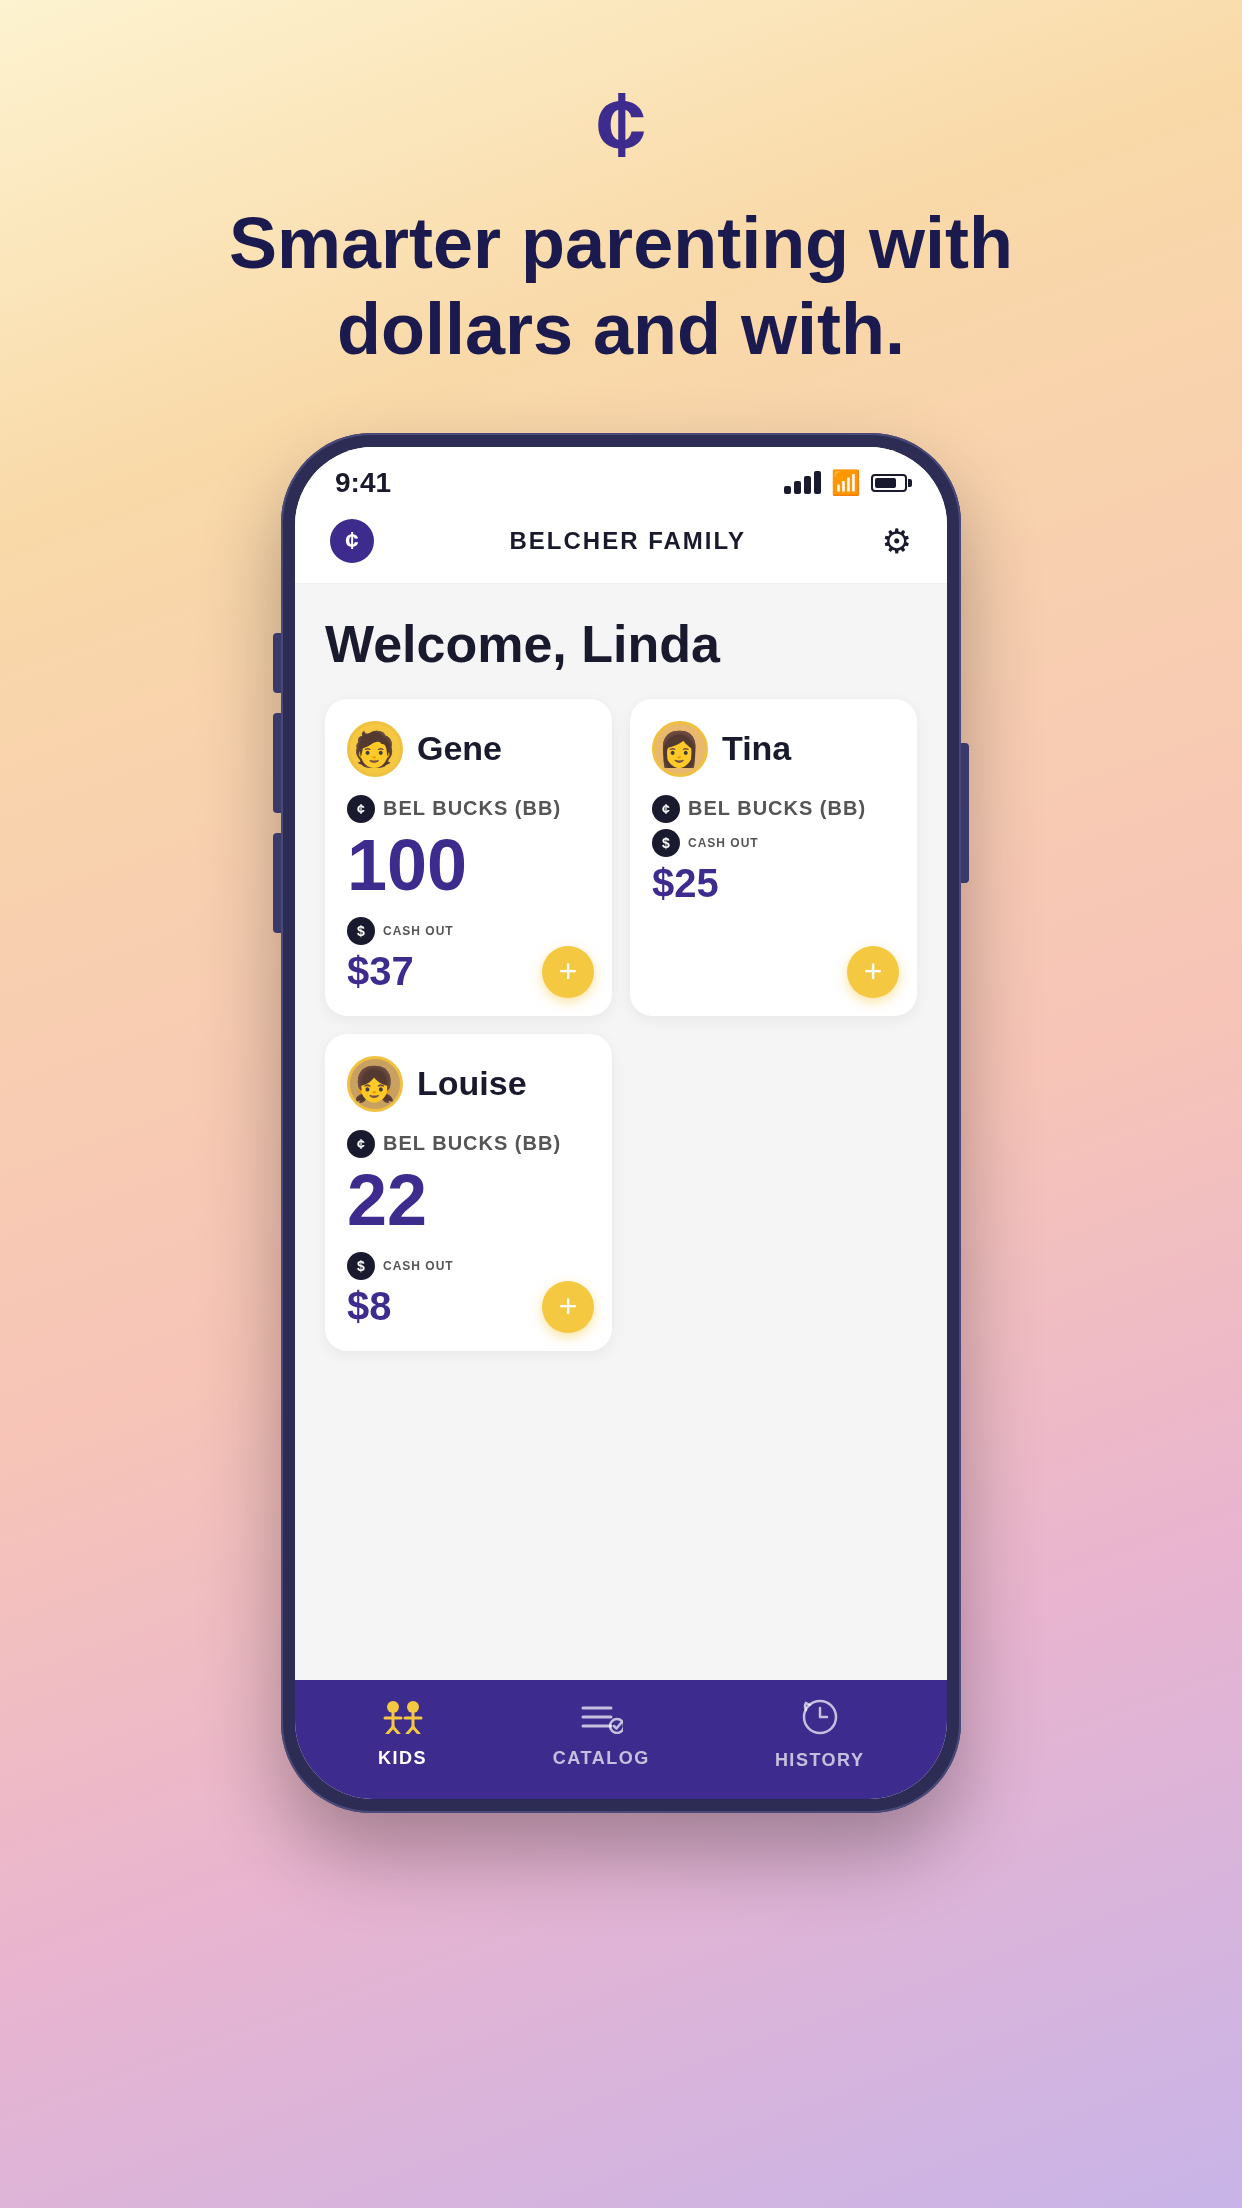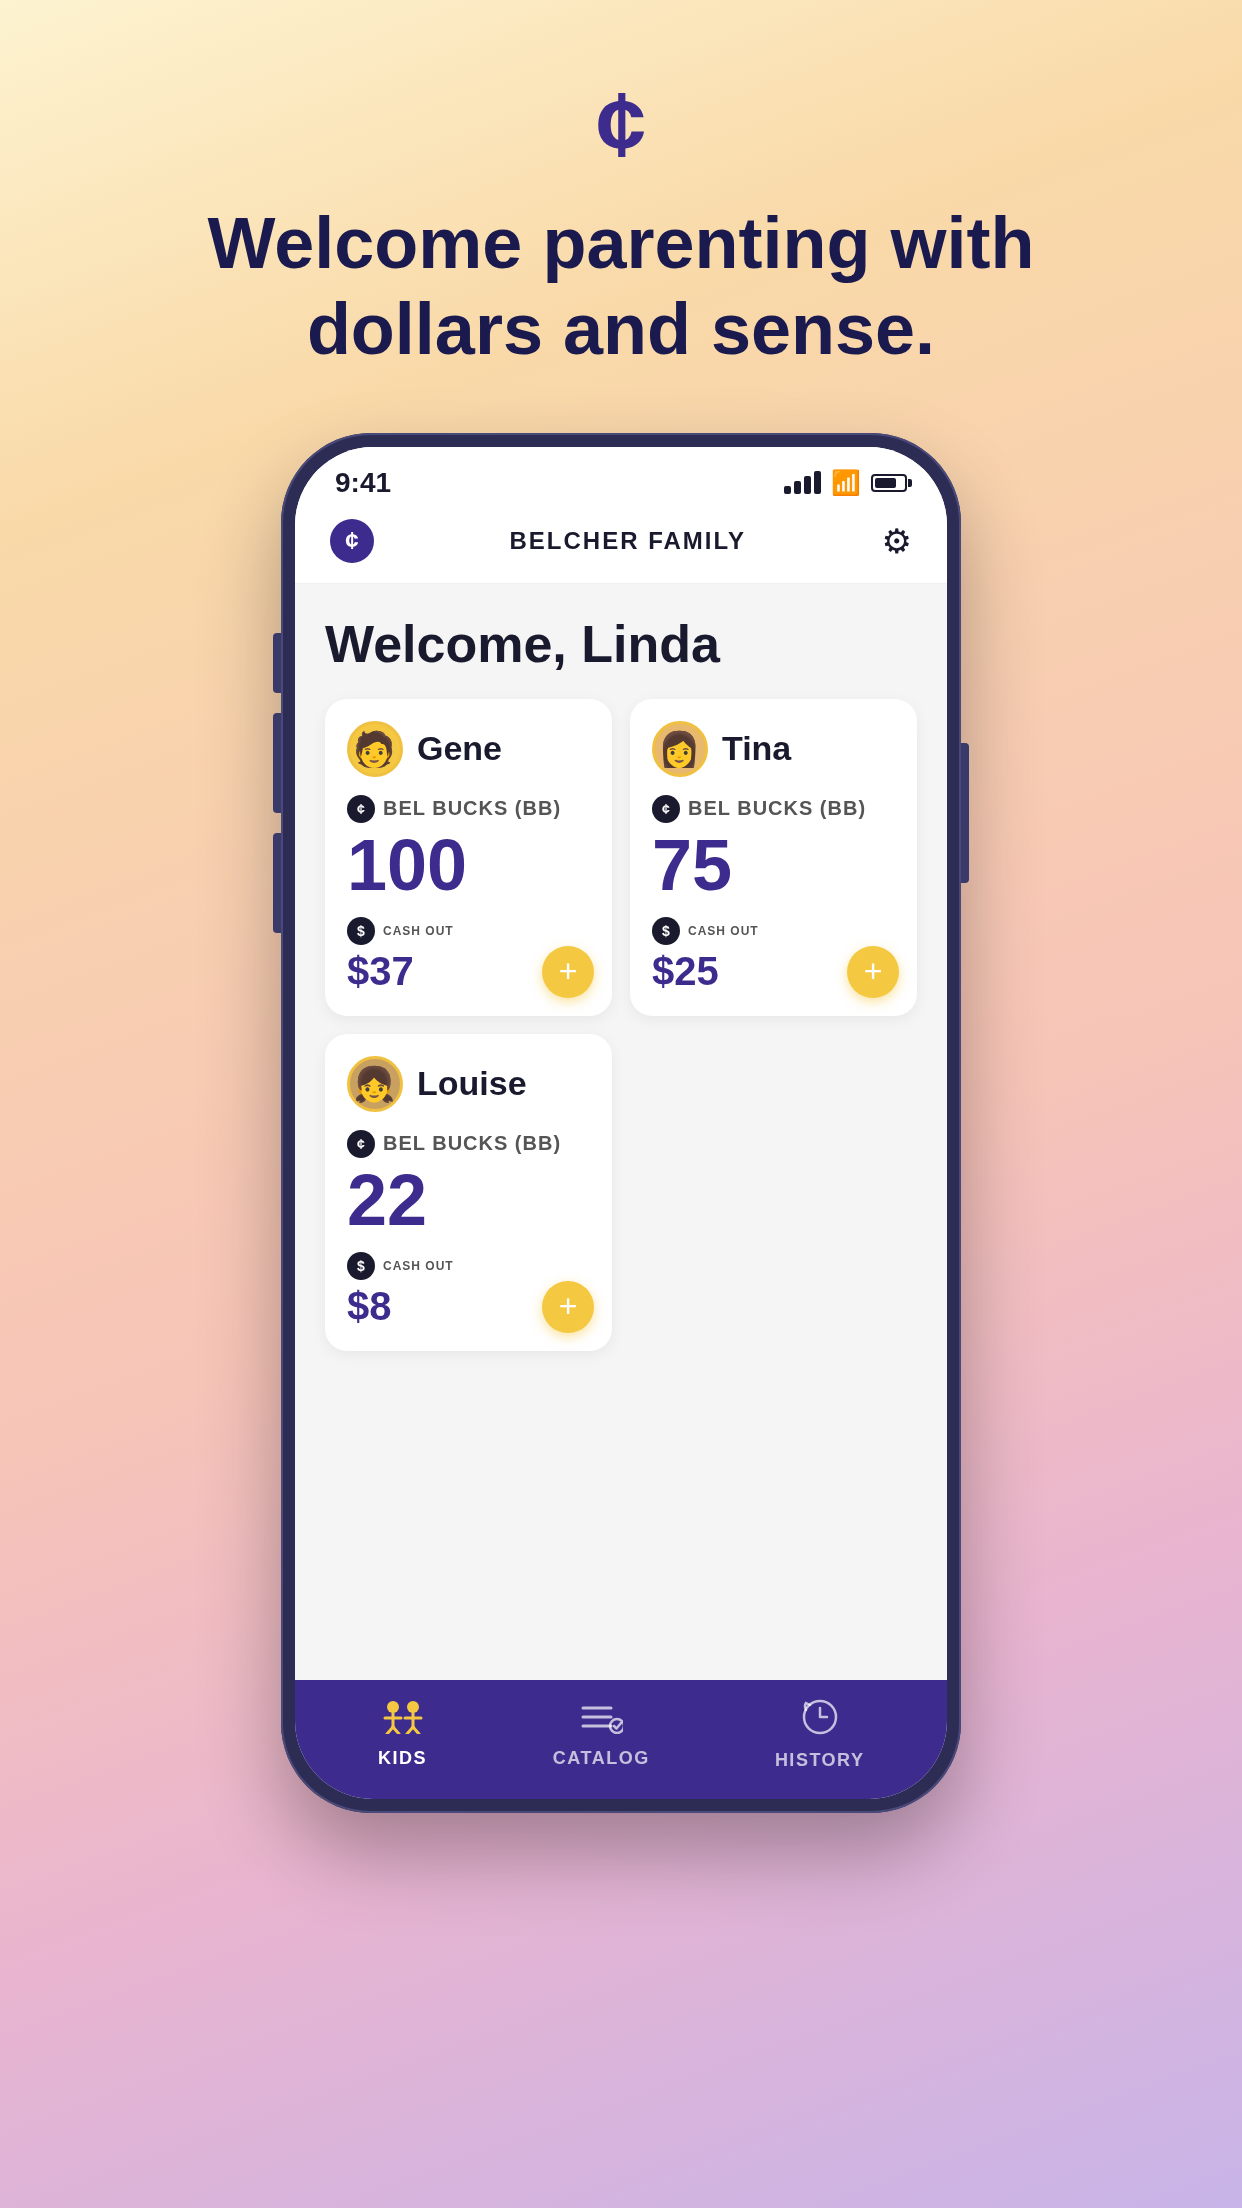--- a/index.html
+++ b/index.html
@@ -405,21 +405,21 @@
     .avatar-person {
       font-size: 34px;
       line-height: 1;
     }
   </style>
 </head>
 <body>
 
 <div class="top-section">
   <div class="brand-logo">¢</div>
-  <div class="tagline">Welcome parenting with dollars and sense.</div>
+  <div class="tagline">Smarter parenting with dollars and with.</div>
 </div>
 
 <div class="phone-wrapper">
   <div class="phone-outer">
 
     <div class="phone-button-left"></div>
     <div class="phone-button-left2"></div>
     <div class="phone-button-left3"></div>
     <div class="phone-button-right"></div>
 
@@ -476,21 +476,20 @@
             <div class="kid-header">
               <div class="kid-avatar tina-avatar">
                 <span class="avatar-person">👩</span>
               </div>
               <span class="kid-name">Tina</span>
             </div>
             <div class="currency-label">
               <div class="currency-icon">¢</div>
               <span class="currency-text">BEL BUCKS (BB)</span>
             </div>
-            <div class="bucks-amount">75</div>
             <div class="cash-label">
               <div class="cash-icon">$</div>
               <span class="cash-text">CASH OUT</span>
             </div>
             <div class="cash-amount">$25</div>
             <div class="add-button">+</div>
           </div>
 
           <div class="kid-card">
             <div class="kid-header">

